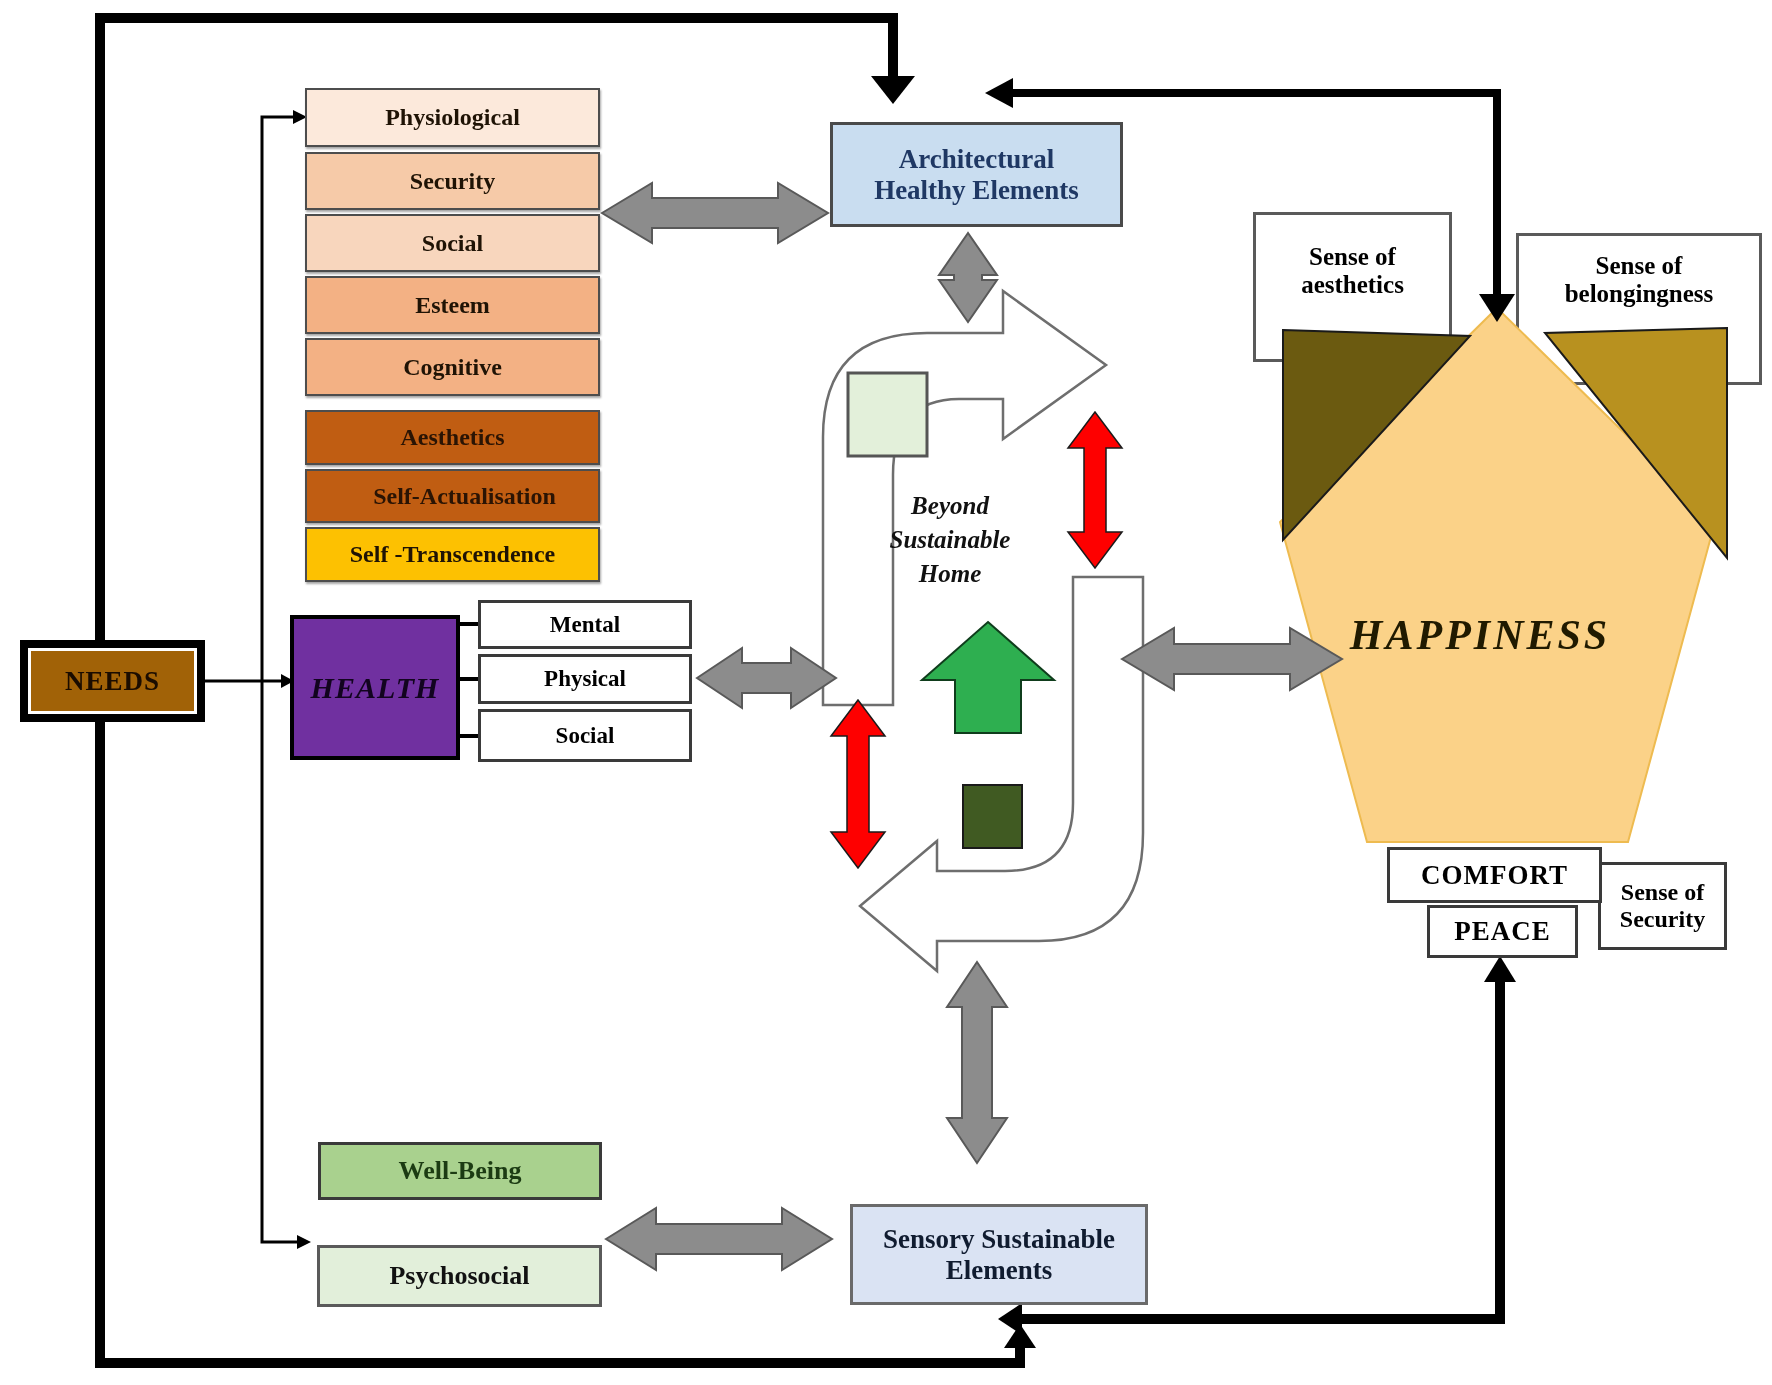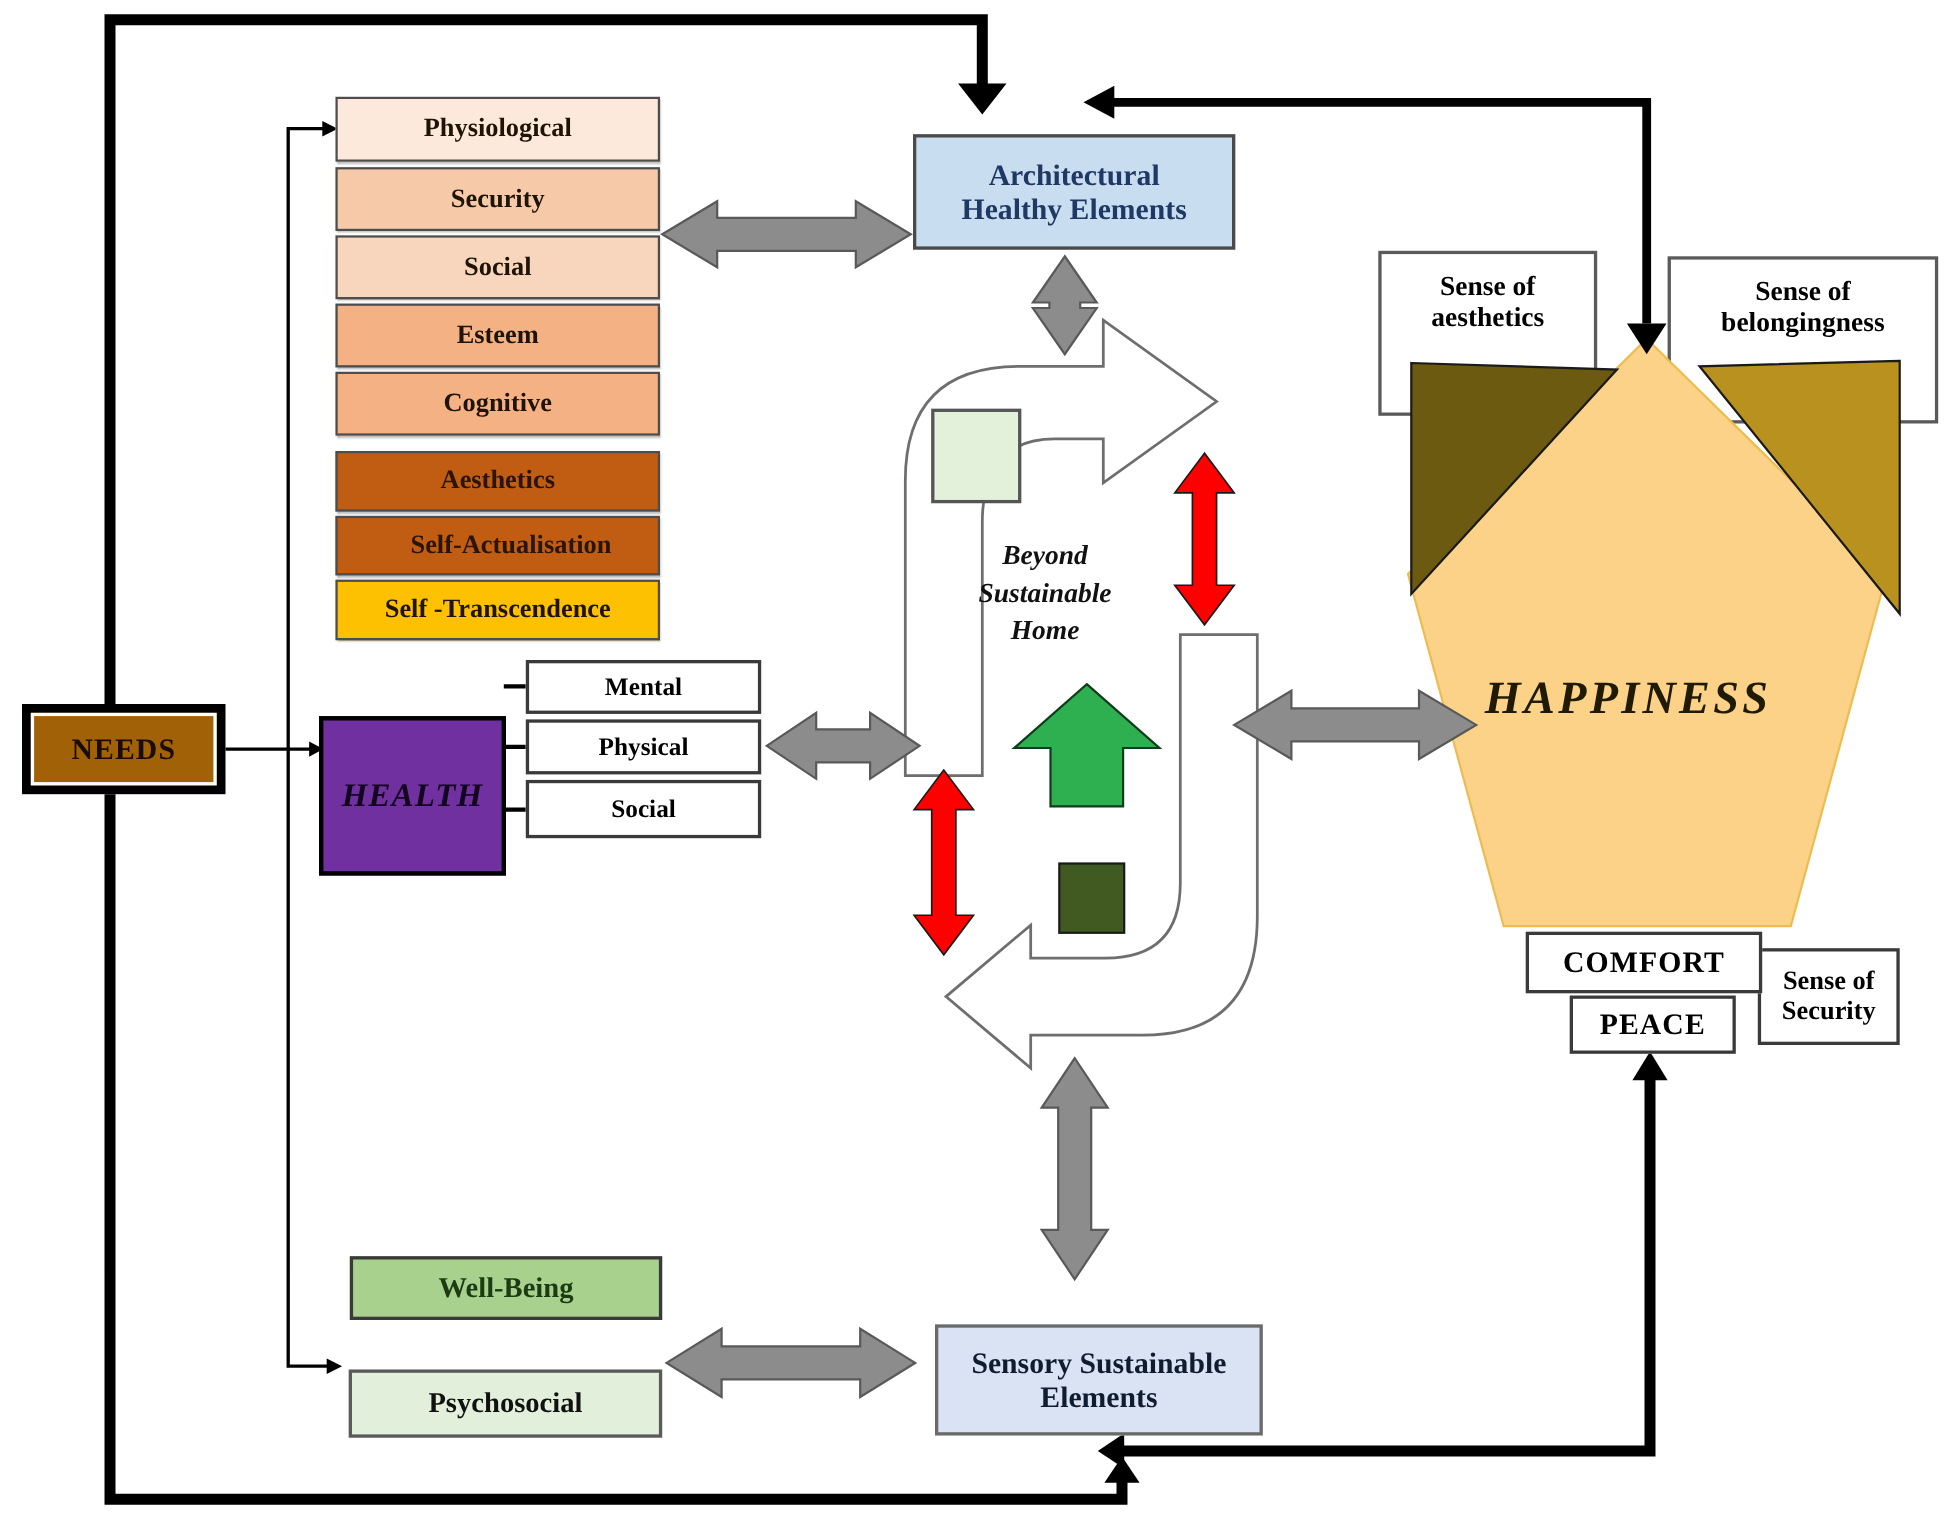--- a/index.html
+++ b/index.html
@@ -13,21 +13,21 @@
   .whitebox{background:#fff;border:3px solid #3a3a3a;font-weight:bold;}
   svg{position:absolute;left:0;top:0;}
   .z1{z-index:1;} .z3{z-index:3;}
   #shapes{z-index:2;}
 </style>
 </head>
 <body>
 
 <div id="canvas">
 
-  <div class="abs box whitebox z1" style="left:1253px;top:228px;width:199px;height:150px;border-color:#5a5a5a;font-size:25px;align-items:flex-start;padding-top:16px;">
+  <div class="abs box whitebox z1" style="left:1253px;top:212px;width:199px;height:150px;border-color:#5a5a5a;font-size:25px;align-items:flex-start;padding-top:28px;">
     <span style="display:block;width:150px;">Sense of aesthetics</span>
   </div>
   <div class="abs box whitebox z1" style="left:1516px;top:233px;width:246px;height:152px;border-color:#5a5a5a;font-size:25px;align-items:flex-start;padding-top:16px;">
     <span style="display:block;width:190px;">Sense of belongingness</span>
   </div>
 
   <svg id="shapes" width="1772" height="1385" viewBox="0 0 1772 1385">
 
     <polygon points="1497,308 1715,522 1628,842 1367,842 1280,522" fill="#fbd288" stroke="#eebb50" stroke-width="2"></polygon>
 
@@ -83,21 +83,21 @@
 
   <div class="abs box maslow-row z3" style="top: 88px; height: 59px; background: rgb(252, 233, 219); color: rgb(31, 19, 5);">Physiological</div>
   <div class="abs box maslow-row z3" style="top: 152px; height: 58px; background: rgb(246, 202, 168); color: rgb(31, 19, 5);">Security</div>
   <div class="abs box maslow-row z3" style="top: 214px; height: 58px; background: rgb(248, 214, 189); color: rgb(31, 19, 5);">Social</div>
   <div class="abs box maslow-row z3" style="top: 276px; height: 58px; background: rgb(243, 177, 132); color: rgb(31, 19, 5);">Esteem</div>
   <div class="abs box maslow-row z3" style="top: 338px; height: 58px; background: rgb(243, 177, 132); color: rgb(31, 19, 5);">Cognitive</div>
   <div class="abs box maslow-row z3" style="top: 410px; height: 55px; background: rgb(192, 93, 18); color: rgb(42, 20, 4);">Aesthetics</div>
   <div class="abs box maslow-row z3" style="top: 469px; height: 54px; background: rgb(192, 93, 18); color: rgb(42, 20, 4); padding-left: 24px;">Self-Actualisation</div>
   <div class="abs box maslow-row z3" style="top: 527px; height: 55px; background: rgb(253, 193, 1); color: rgb(31, 19, 5);">Self -Transcendence</div>
 
-  <div class="abs box z3" style="left: 290px; top: 615px; width: 170px; height: 145px; border: 4px solid rgb(0, 0, 0); font-size: 30px; font-style: italic; color: rgb(18, 4, 31); letter-spacing: 1px; background: rgb(112, 48, 160); margin-top: 36px;">HEALTH</div>
+  <div class="abs box z3" style="left: 290px; top: 615px; width: 170px; height: 145px; border: 4px solid rgb(0, 0, 0); font-size: 30px; font-style: italic; color: rgb(18, 4, 31); letter-spacing: 1px; background: rgb(112, 48, 160);">HEALTH</div>
   <div class="abs box whitebox z3" style="left:478px;top:600px;width:214px;height:49px;font-size:23px;">Mental</div>
   <div class="abs box whitebox z3" style="left:478px;top:654px;width:214px;height:50px;font-size:23px;">Physical</div>
   <div class="abs box whitebox z3" style="left:478px;top:709px;width:214px;height:53px;font-size:23px;">Social</div>
 
   <div class="abs box z3" style="left: 830px; top: 122px; width: 293px; height: 105px; border: 3px solid rgb(74, 74, 74); font-size: 27px; background: rgb(201, 221, 240); color: rgb(31, 56, 100);">
     <span style="display:block;width:220px;">Architectural Healthy Elements</span>
   </div>
 
   <div class="abs box z3" style="left:855px;top:485px;width:190px;height:110px;font-size:25px;font-style:italic;color:#111;">
     <span style="display:block;width:150px;line-height:1.35;">Beyond Sustainable Home</span>

